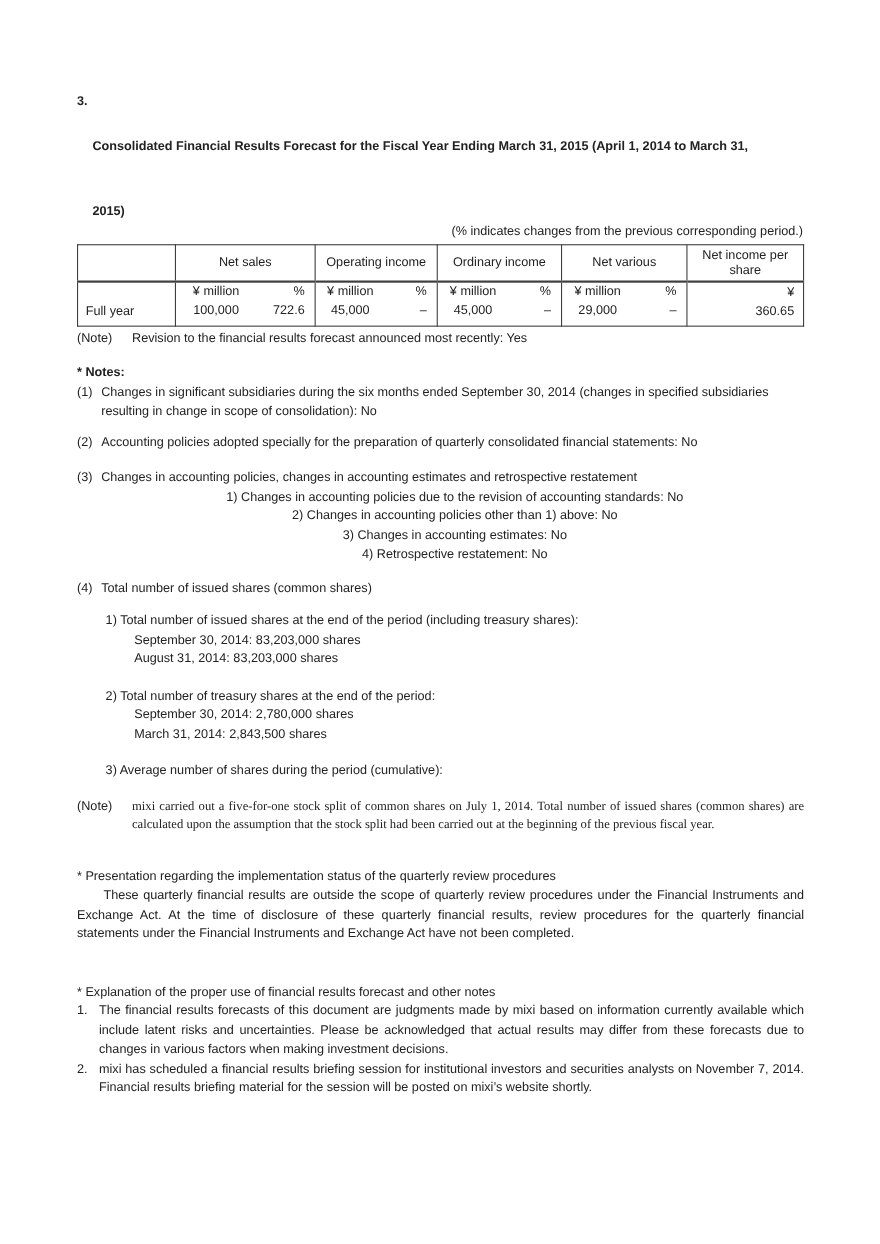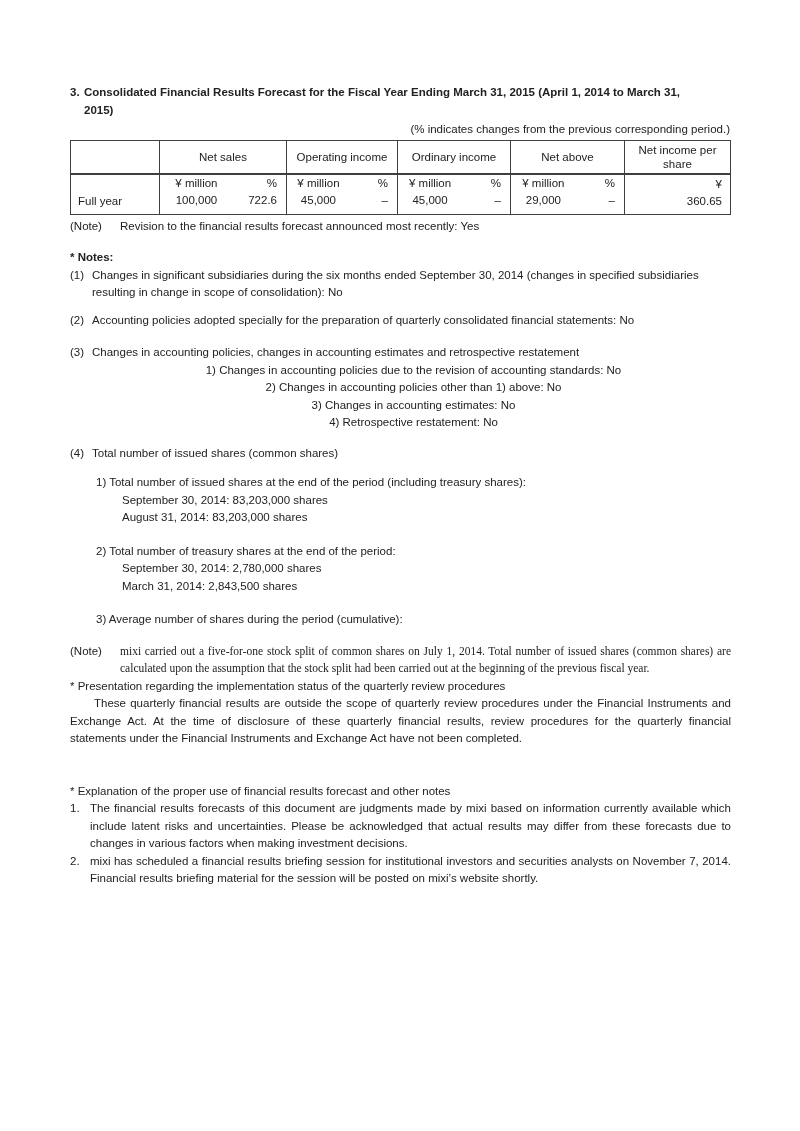--- a/index.html
+++ b/index.html
@@ -7,21 +7,21 @@
     width: 800px; height: 1131px;
     background: #ffffff; color: #222222;
     font-family: "Liberation Sans", sans-serif;
     font-size: 11.5px; line-height: 17.5px;
   }
   .page { padding: 84px 69px 0 70px; width: 661px; }
 
   
   .heading { font-weight: bold; display: flex; }
   .heading .hnum { width: 14px; flex: none; }
-  .heading .hline { display: block; }
+  .heading .hline { display: block; margin-top: 41px; }
 
   
   .caption { text-align: right; width: 660px; margin-top: 2px; }
 
   
   table.ftable { border-collapse: collapse; width: 660px; table-layout: fixed; margin-top: 1px; }
   .ftable td { border: 1px solid #3f3f3f; overflow: hidden; }
   .hrow td { height: 30px; text-align: center; vertical-align: middle; border-bottom-width: 2px; padding: 1px 3px; line-height: 14px; }
   .brow td { height: 36px; vertical-align: top; padding: 1px 0; }
   .brow td.rowlabel { vertical-align: bottom; padding: 0 12px 3px 7px; margin-top: 28px; }
@@ -45,21 +45,21 @@
   .subs div { margin-left: 4px; text-align: center; }
   .group { margin-top: 16px; }
   .group.first { margin-top: 12px; }
   .gtitle { margin-left: 4px; }
   .gline { margin-left: 30px; }
 
   .note-para { display: flex; margin-top: 14px; }
   .note-para .lbl { width: 50px; flex: none; }
   .note-para .txt { flex: 1; text-align: justify; font-family: Liberation Serif, serif; }
 
-  .pres-heading { }
+  .pres-heading { margin-top: 29px; }
   .pres-body { text-align: justify; text-indent: 24px; }
 
   .exp-heading { margin-top: 35px; }
   .eitem { display: flex; }
   .eitem .num { width: 20px; flex: none; }
   .eitem .txt { flex: 1; text-align: justify; }
 </style>
 </head>
 <body>
 
@@ -83,21 +83,21 @@
       <col style="width:113px">
         <col style="width:114px">
         <col style="width:106px">
     </colgroup>
     <tbody>
     <tr class="hrow">
       <td></td>
       <td>Net sales</td>
       <td>Operating income</td>
       <td>Ordinary income</td>
-      <td>Net above</td>
+      <td>Net various</td>
       <td>Net income per share</td>
     </tr>
     <tr class="brow">
       <td class="rowlabel">Full year</td>
       <td>
         <div class="cline">
           <span class="amt">¥ million</span>
           <span class="pct">%</span>
         </div>
         <div class="cline">

